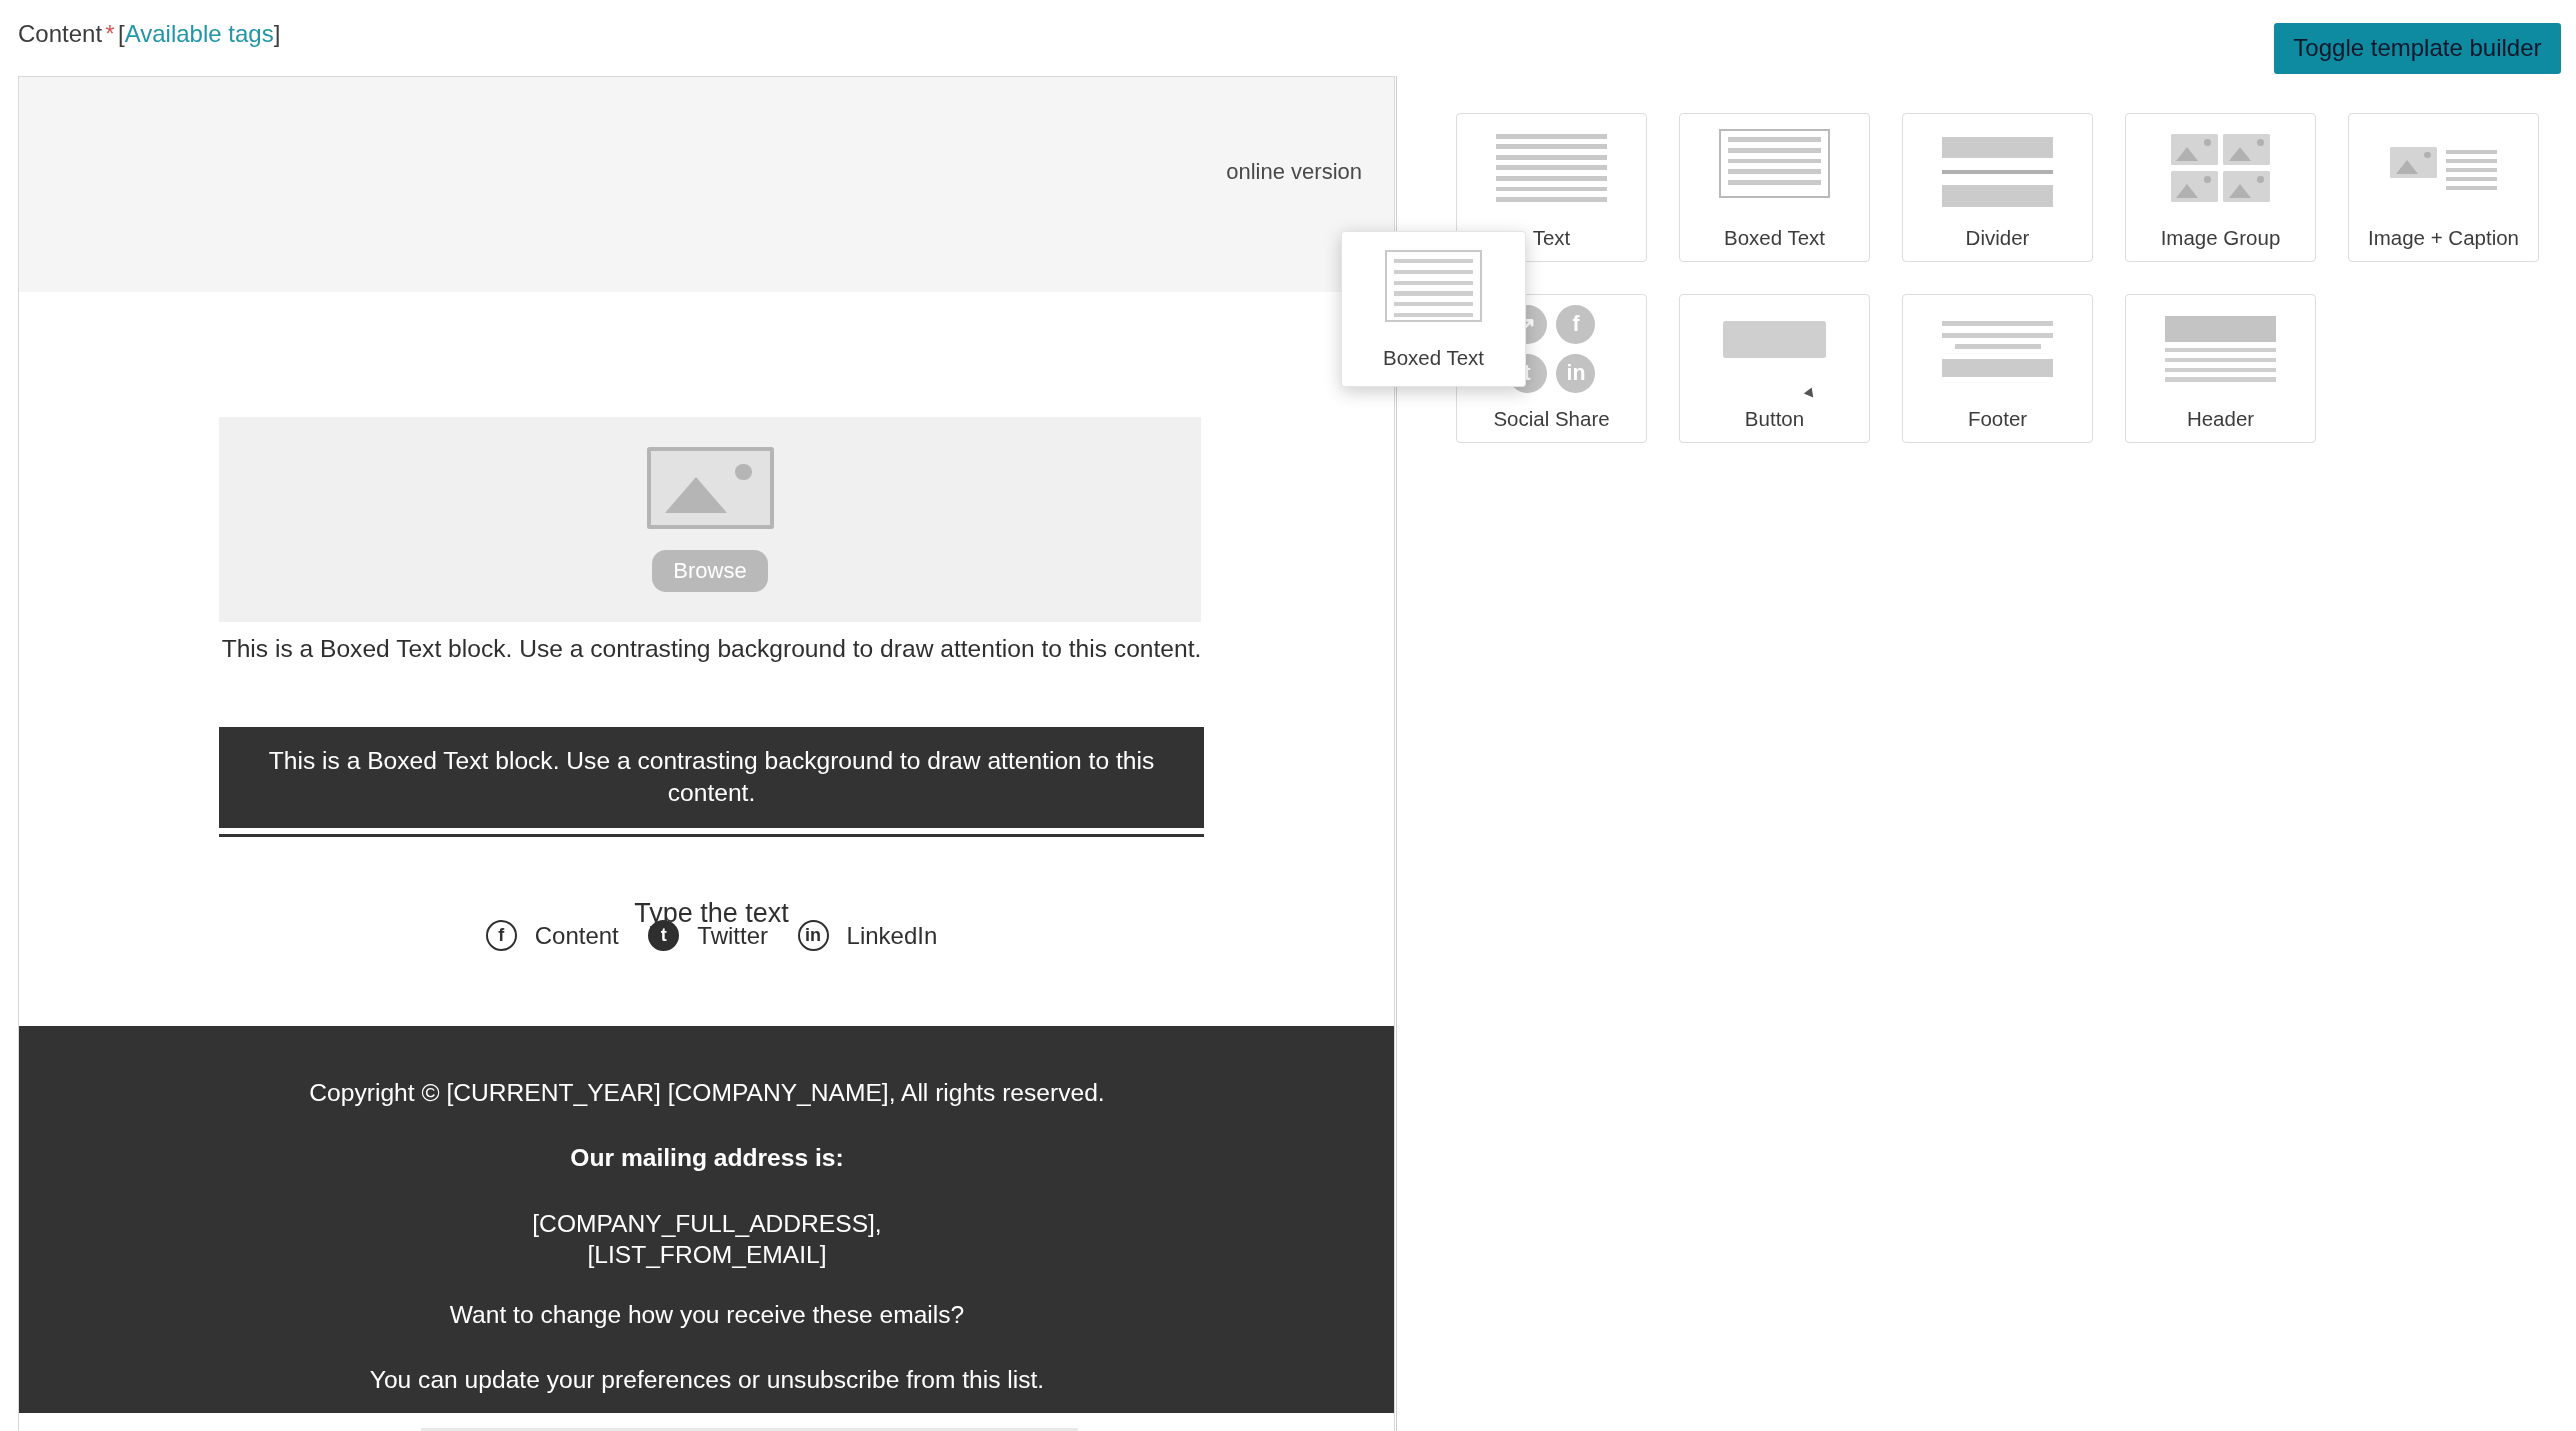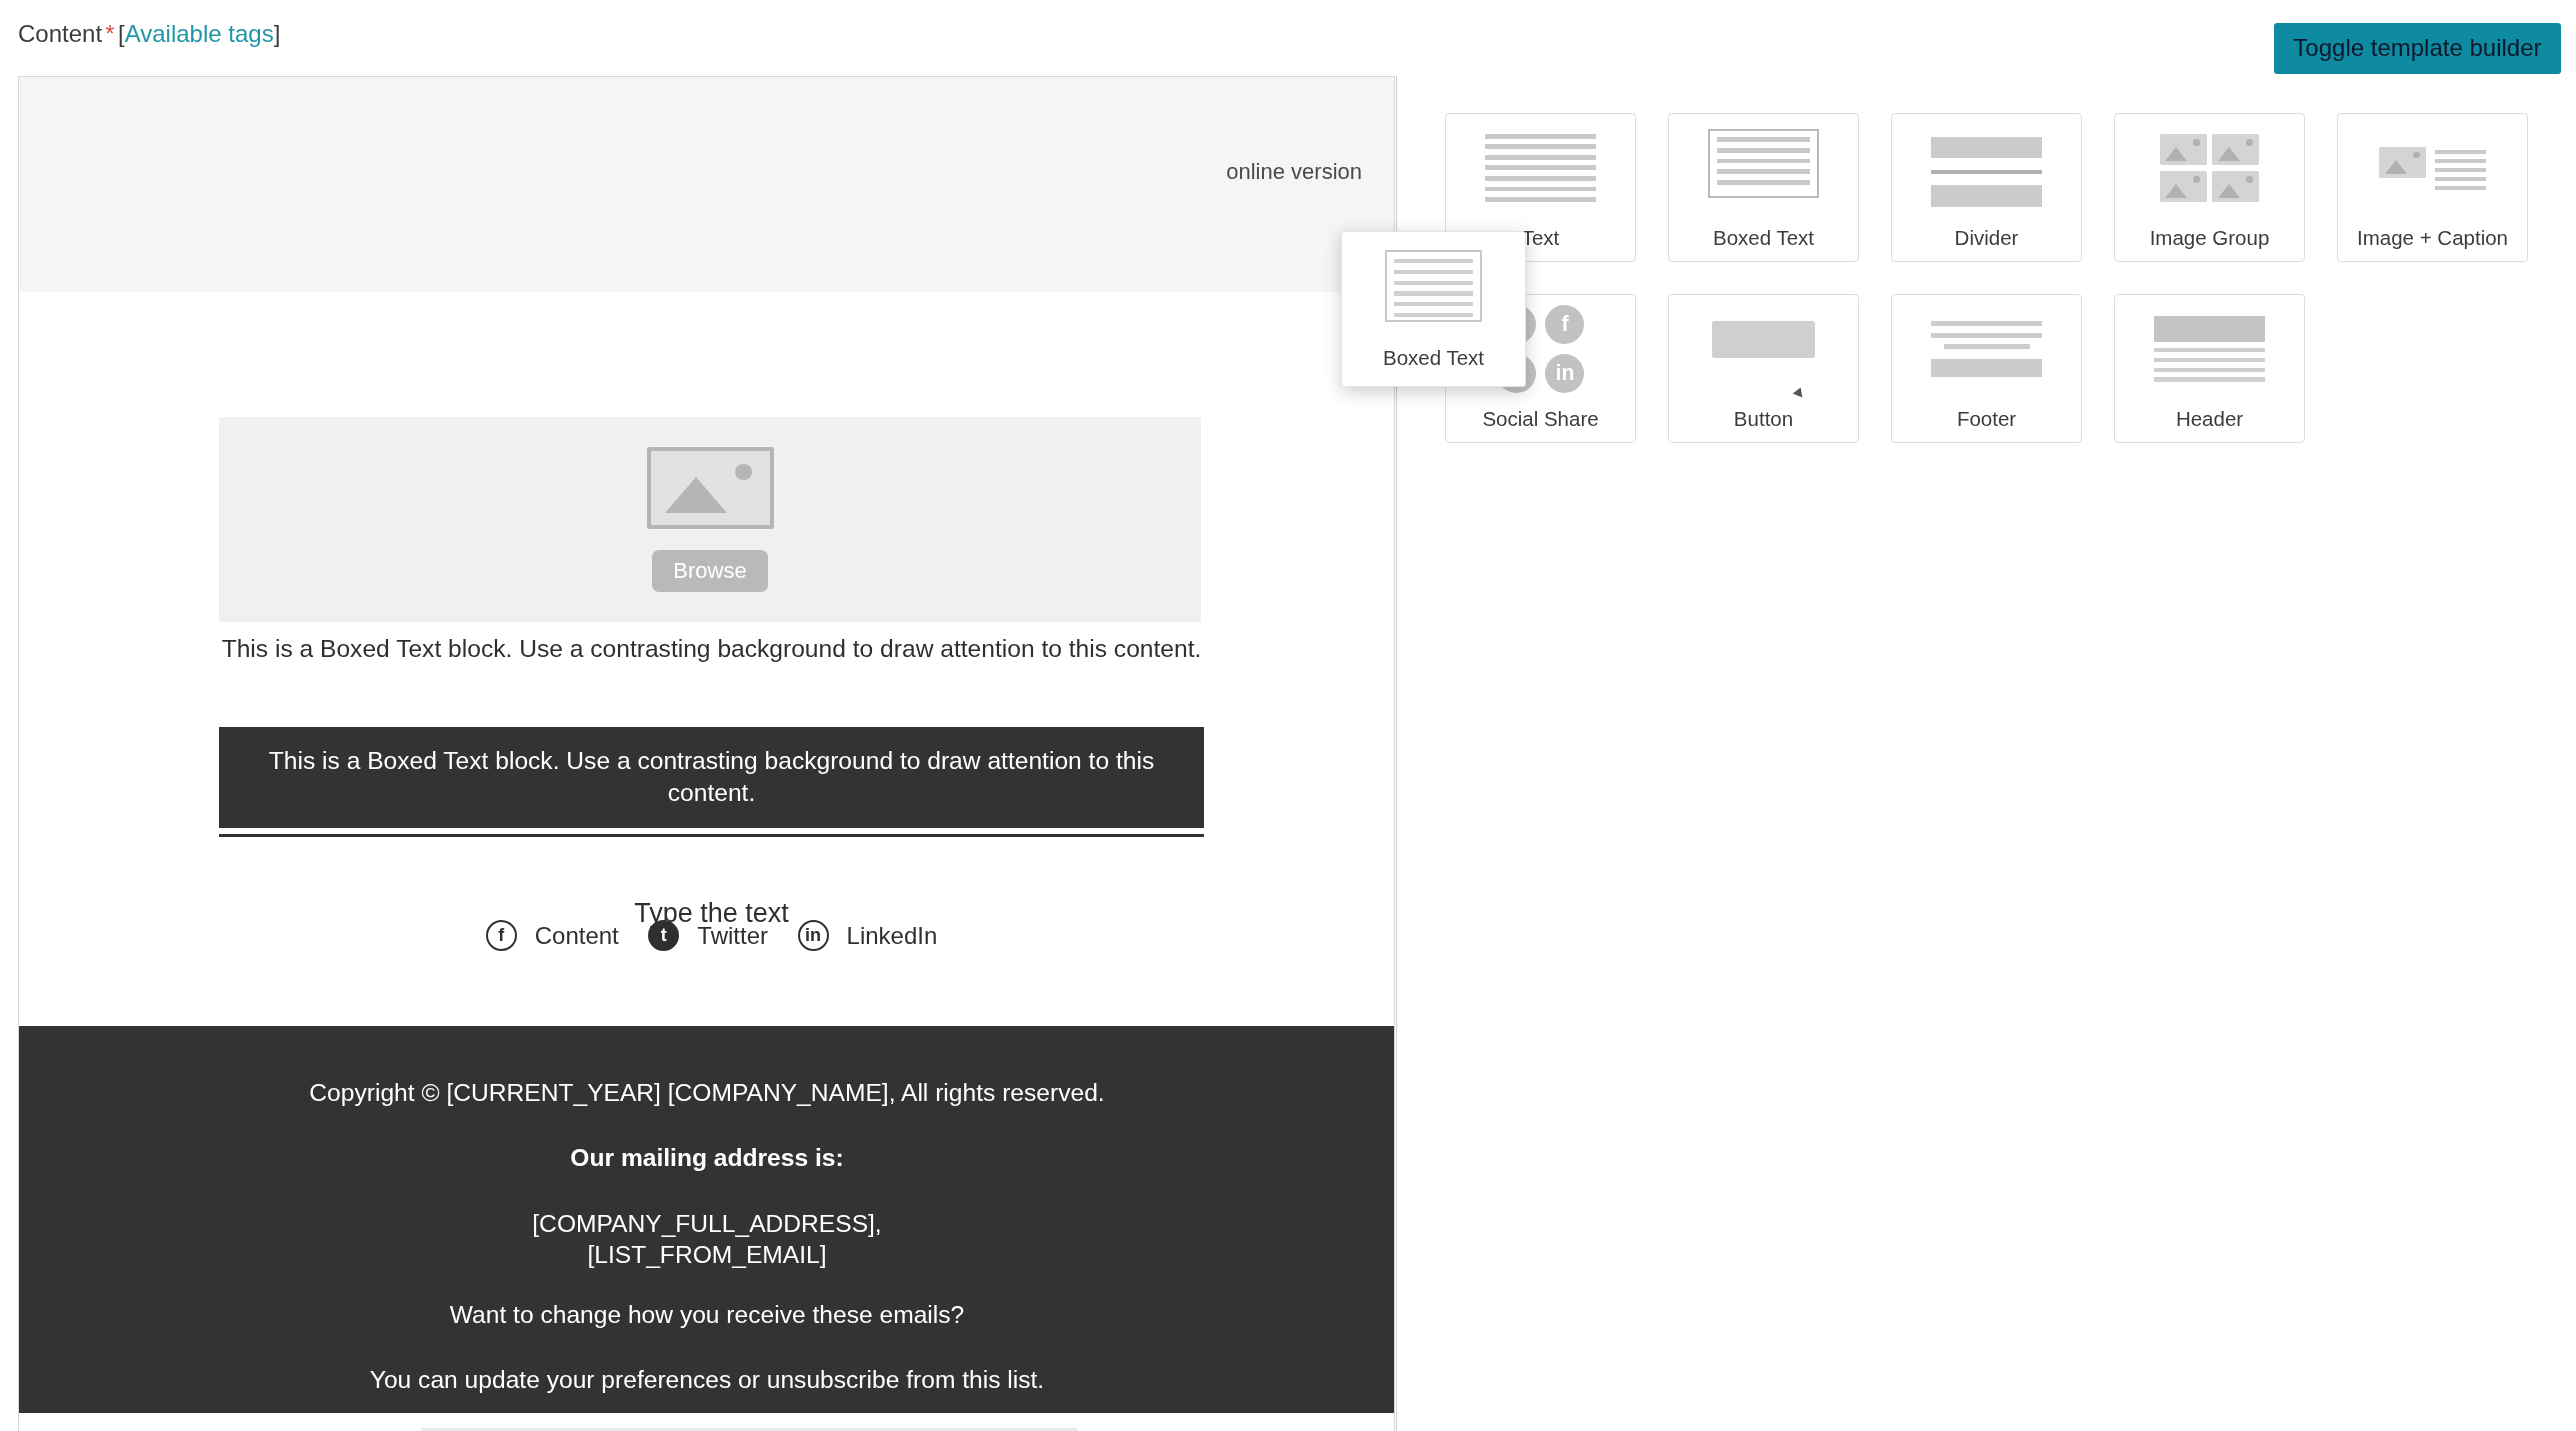--- a/index.html
+++ b/index.html
@@ -74,21 +74,21 @@
     border-left: 31px solid transparent; border-right: 31px solid transparent;
     border-bottom: 36px solid #b5b5b5;
   }
   .img-placeholder::after {
     content: ""; position: absolute; right: 18px; top: 13px;
     width: 16.4px; height: 16.4px; border-radius: 50%; background: #b5b5b5;
   }
   .browse-btn {
     margin-top: 21px;
     background: #b9b9b9; color: #ffffff;
-    border: none; border-radius: 7px;
+    border: none; border-radius: 14px;
     font-family: "Liberation Sans", sans-serif;
     font-size: 22px; padding: 8.2px 21.3px; cursor: pointer;
   }
 
   .plain-text {
     position: absolute; left: 200px; top: 341px; width: 985px;
     text-align: center; font-size: 24.6px; line-height: 1.32; color: #2f2f2f;
   }
   .boxed-text {
     position: absolute; left: 200px; top: 435px; width: 985px;
@@ -144,21 +144,21 @@
     position: absolute; left: 1396px; top: 76px; width: 1.6px; height: 1356px;
     background: #cfcfcf;
   }
 
   
   .builder {
     position: absolute; left: 1397px; top: 76px;
     width: 1179px; height: 1356px; background: #ffffff;
   }
   .blocks-grid {
-    position: absolute; left: 48px; top: 37px;
+    position: absolute; left: 59px; top: 37px;
     display: grid;
     grid-template-columns: repeat(5, 191px);
     grid-template-rows: 149px 149px;
     column-gap: 25.4px; row-gap: 25.4px; gap: 32px;
   }
   .block-card {
     width: 191px; height: 149px;
     border: 0.8px solid #dcdcdc; border-radius: 4.1px;
     background: #ffffff;
     display: flex; flex-direction: column;

